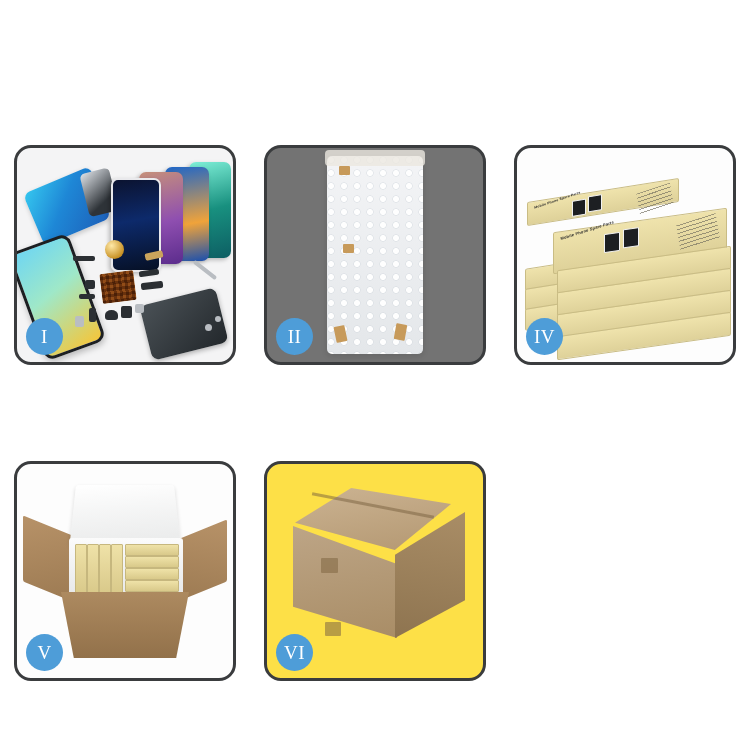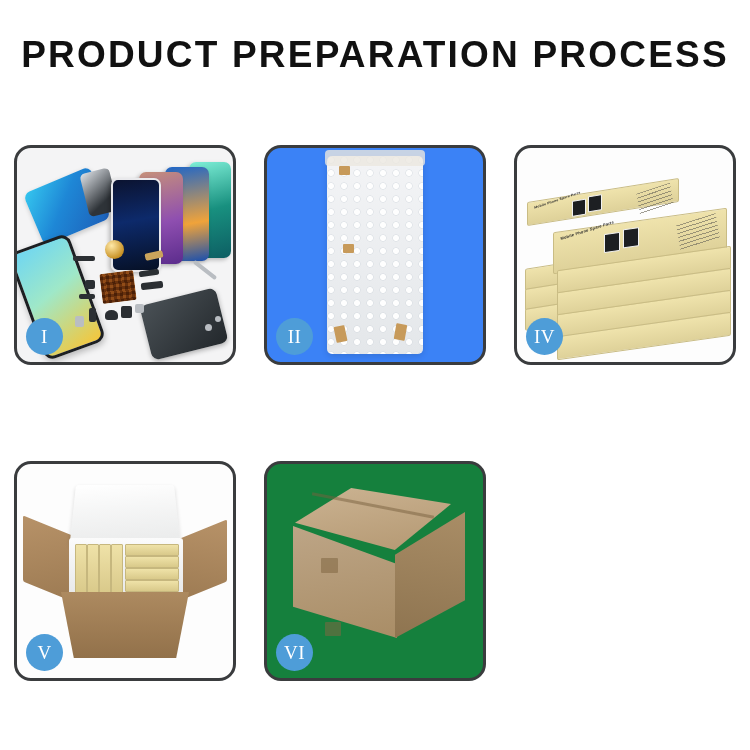--- a/index.html
+++ b/index.html
@@ -74,21 +74,21 @@
   }
   .coil{
     position:absolute;left:88px;top:92px;width:19px;height:19px;border-radius:50%;
     background:radial-gradient(circle at 35% 30%,#ffe9a8,#c99327 70%,#8d6412);
   }
   .prt{position:absolute;background:#2b2f33;border-radius:2px;}
   .prt.g{background:#caa45c;}
   .prt.s{background:#b9bdc2;}
 
   
-  .p2{background:#3b82f6;}
+  .p2{background:#737373;}
   .bubblebag{
     position:absolute;left:50%;top:8px;transform:translateX(-50%);
     width:96px;height:198px;border-radius:5px;
     background:
       radial-gradient(circle at 4px 4px,rgba(255,255,255,.95) 2.6px,rgba(210,216,222,.55) 3.4px,transparent 4px) 0 0/13px 13px,
       linear-gradient(180deg,#f3f4f6,#e4e7ea);
     box-shadow:0 2px 6px rgba(0,0,0,.12);
   }
   .lcdinside{
     position:absolute;left:50%;top:20px;transform:translateX(-50%);
@@ -153,39 +153,38 @@
     background:linear-gradient(175deg,#ffffff,#e9eaea);border-radius:4px;
     box-shadow:0 2px 4px rgba(0,0,0,.14);transform:perspective(140px) rotateX(16deg);}
   .foambody{position:absolute;left:52px;top:74px;width:114px;height:62px;
     background:linear-gradient(180deg,#fbfbfb,#e6e7e8);border-radius:3px;}
   .yrow{position:absolute;background:linear-gradient(180deg,#efe2a8,#d9c98a);border:1px solid #c6b77e;border-radius:1px;}
   .cartonFront{position:absolute;left:44px;top:128px;width:128px;height:66px;
     background:linear-gradient(180deg,#ad8a60,#92714a);border-radius:0 0 3px 3px;
     clip-path:polygon(0 0,100% 0,90% 100%,10% 100%);}
 
   
-  .p6{background:#15803d;}
+  .p6{background:#fde047;}
   .cTop{position:absolute;left:28px;top:24px;width:156px;height:62px;
     background:linear-gradient(170deg,#cbb392,#b49872);
     clip-path:polygon(36% 0,100% 26%,64% 100%,0 56%);}
   .cTopSeam{position:absolute;left:44px;top:40px;width:124px;height:3px;
     background:rgba(120,96,62,.5);transform:rotate(11deg);}
   .cLeft{position:absolute;left:26px;top:62px;width:104px;height:112px;
     background:linear-gradient(170deg,#bda586,#a98d66);
     clip-path:polygon(0 0,100% 34%,100% 100%,0 72%);}
   .cRight{position:absolute;left:128px;top:48px;width:70px;height:126px;
     background:linear-gradient(190deg,#a98d66,#8e7450);
     clip-path:polygon(0 34%,100% 0,100% 70%,0 100%);}
   .tapeSq{position:absolute;background:rgba(128,102,66,.55);border-radius:1px;}
 </style>
 </head>
 <body>
 
 <div class="header">
-  <h1 class="title">PRODUCT PREPARATION PROCESS</h1>
 </div>
 
 <div class="grid">
 
   <div class="panel p1">
     <div class="scene">
       <div class="film"></div>
       <div class="fan">
         <div class="ph ph4"></div>
         <div class="ph ph3"></div>

